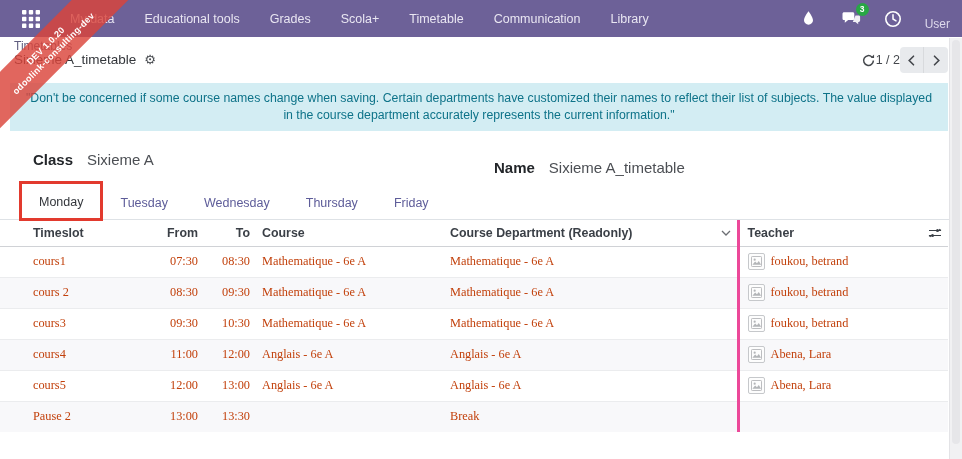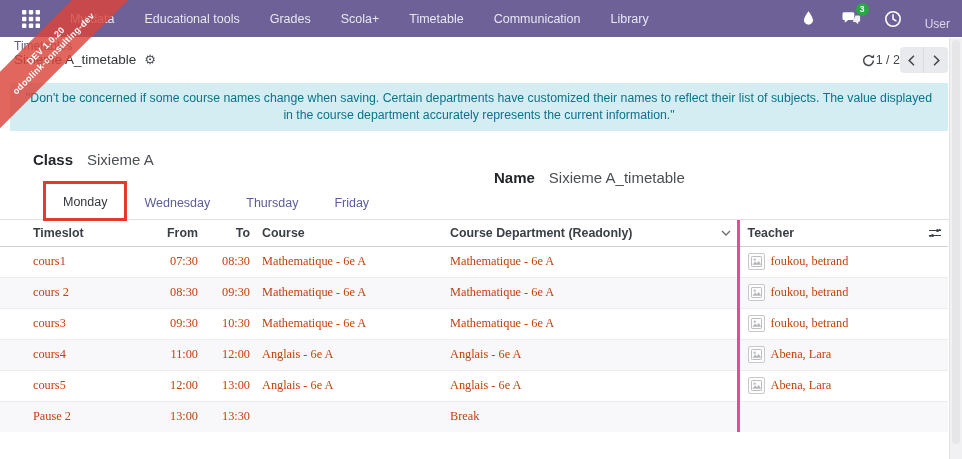--- a/index.html
+++ b/index.html
@@ -28,26 +28,26 @@
   .pager-buttons { display:flex; background:#e8eaed; border-radius:4px; overflow:hidden; }
   .pager-btn { width:24px; height:26px; display:flex; align-items:center; justify-content:center; cursor:pointer; }
   .pager-btn:first-child { border-right:1px solid #d8dadd; }
 
   
   .banner { margin:8px 14px 0 10px; background:#d3edf3; color:#0e7389; font-size:12.3px; line-height:17px; text-align:center; padding:7px 16px; }
 
   
   .form-row { position:relative; height:44px; margin-top:6px; font-size:15px; }
   .field-class { position:absolute; left:33px; top:14px; display:flex; gap:14px; }
-  .field-name { position:absolute; left:494px; top:32px; display:flex; gap:14px; }
+  .field-name { position:absolute; left:494px; top:22px; display:flex; gap:14px; }
   .f-label { font-weight:bold; color:#23262a; }
   .f-value { color:#4c4f54; }
 
   
-  .tabs { display:flex; align-items:flex-end; padding-left:44px; border-bottom:1px solid #dee2e6; height:39px; }
+  .tabs { display:flex; align-items:flex-end; padding-left:20px; border-bottom:1px solid #dee2e6; height:39px; }
   .tab { font-size:12.5px; color:#5d5c99; padding:11px 18px 10px; cursor:pointer; margin-bottom:-1px; white-space:nowrap; }
   .tab.active { background:#fff; color:#33363b; border:1px solid #dee2e6; border-bottom:1px solid #fff; position:relative; }
   .tab.annotated::after { content:''; position:absolute; top:-3px; left:-2px; right:-2px; bottom:-2px; border:3px solid #e23a2e; pointer-events:none; }
 
   
   table { width:948px; border-collapse:collapse; table-layout:fixed; font-size:12.3px; }
   col.w-timeslot{width:140px} col.w-from{width:60px} col.w-to{width:52px}
   col.w-course{width:188px} col.w-dept{width:298px} col.w-teacher{width:210px}
   thead th { font-weight:bold; color:#3a3f46; font-size:12.4px; text-align:left; height:26px; border-bottom:1px solid #d0d2d6; vertical-align:middle; }
   tbody td { height:31px; color:#c2410c; vertical-align:middle;font-family:Liberation Serif, serif; }
@@ -161,20 +161,21 @@
       <span class="f-value">Sixieme A</span>
     </div>
     <div class="field-name">
       <span class="f-label">Name</span>
       <span class="f-value">Sixieme A_timetable</span>
     </div>
   </div>
 
   <div class="tabs" id="tabs">
       <div class="tab active annotated">Monday</div>
+      <div class="tab">Tuesday</div>
       <div class="tab">Wednesday</div>
       <div class="tab">Thursday</div>
       <div class="tab">Friday</div>
     </div>
 
   <table>
     <colgroup>
       <col class="w-timeslot">
         <col class="w-from">
         <col class="w-to">

